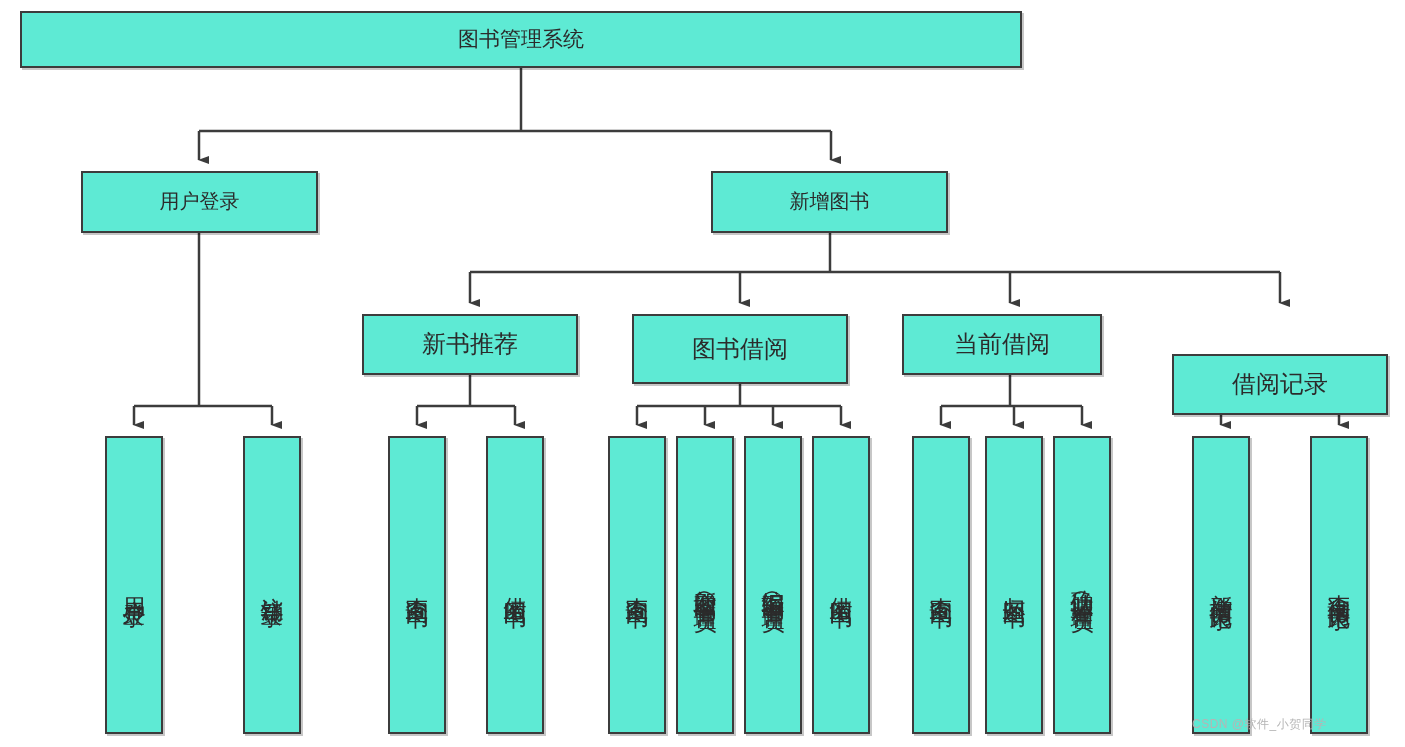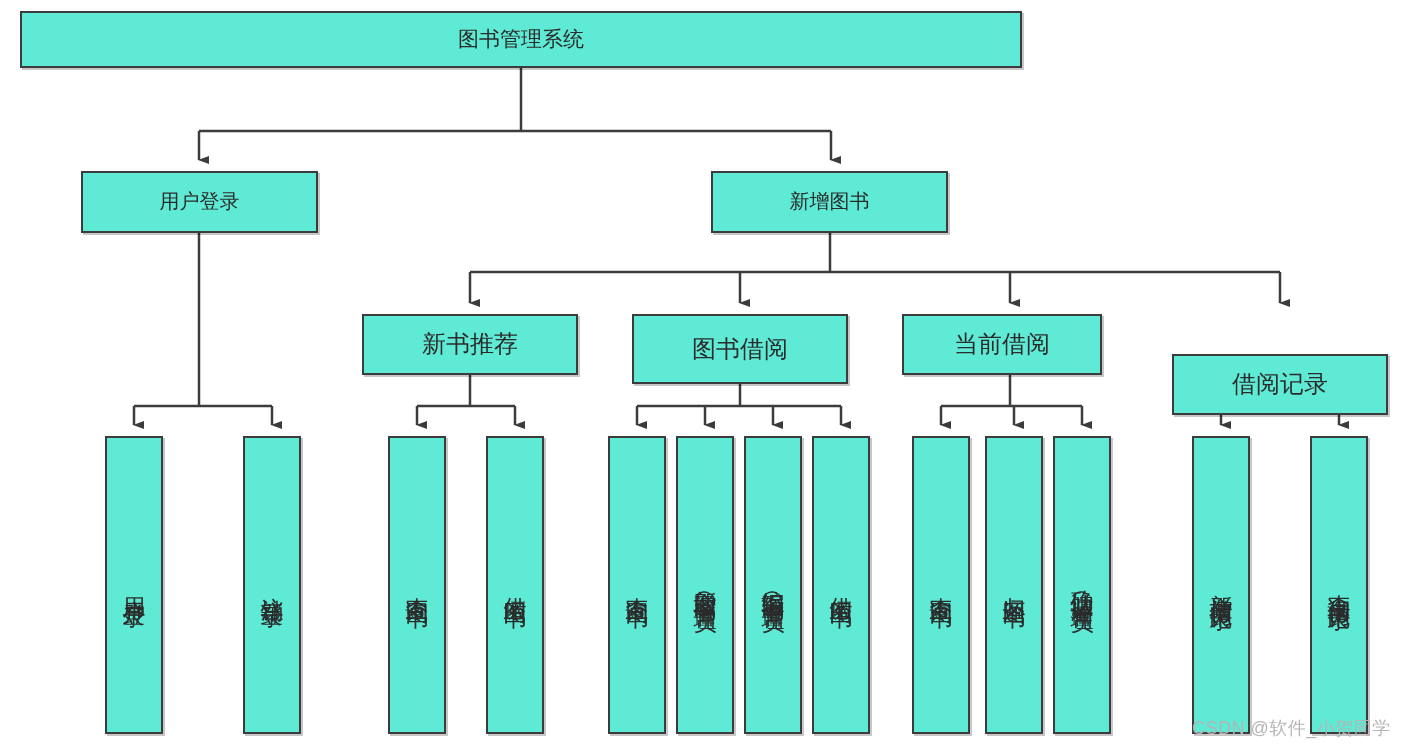--- a/index.html
+++ b/index.html
@@ -51,21 +51,21 @@
   .leaf .node-label {
     writing-mode: vertical-rl;
     text-orientation: upright;
     font-size: 23px;
     letter-spacing: 3px;
     line-height: 1;
   }
   .watermark {
     position: absolute;
     font-family: "Liberation Sans", "DejaVu Sans", sans-serif;
-    font-size: 18px;
+    font-size: 12px;
     color: #b5b5b5;
     white-space: nowrap;
     letter-spacing: 0.5px;
     pointer-events: none;
   }
 </style>
 </head>
 <body>
 
 <div id="diagram-root">

